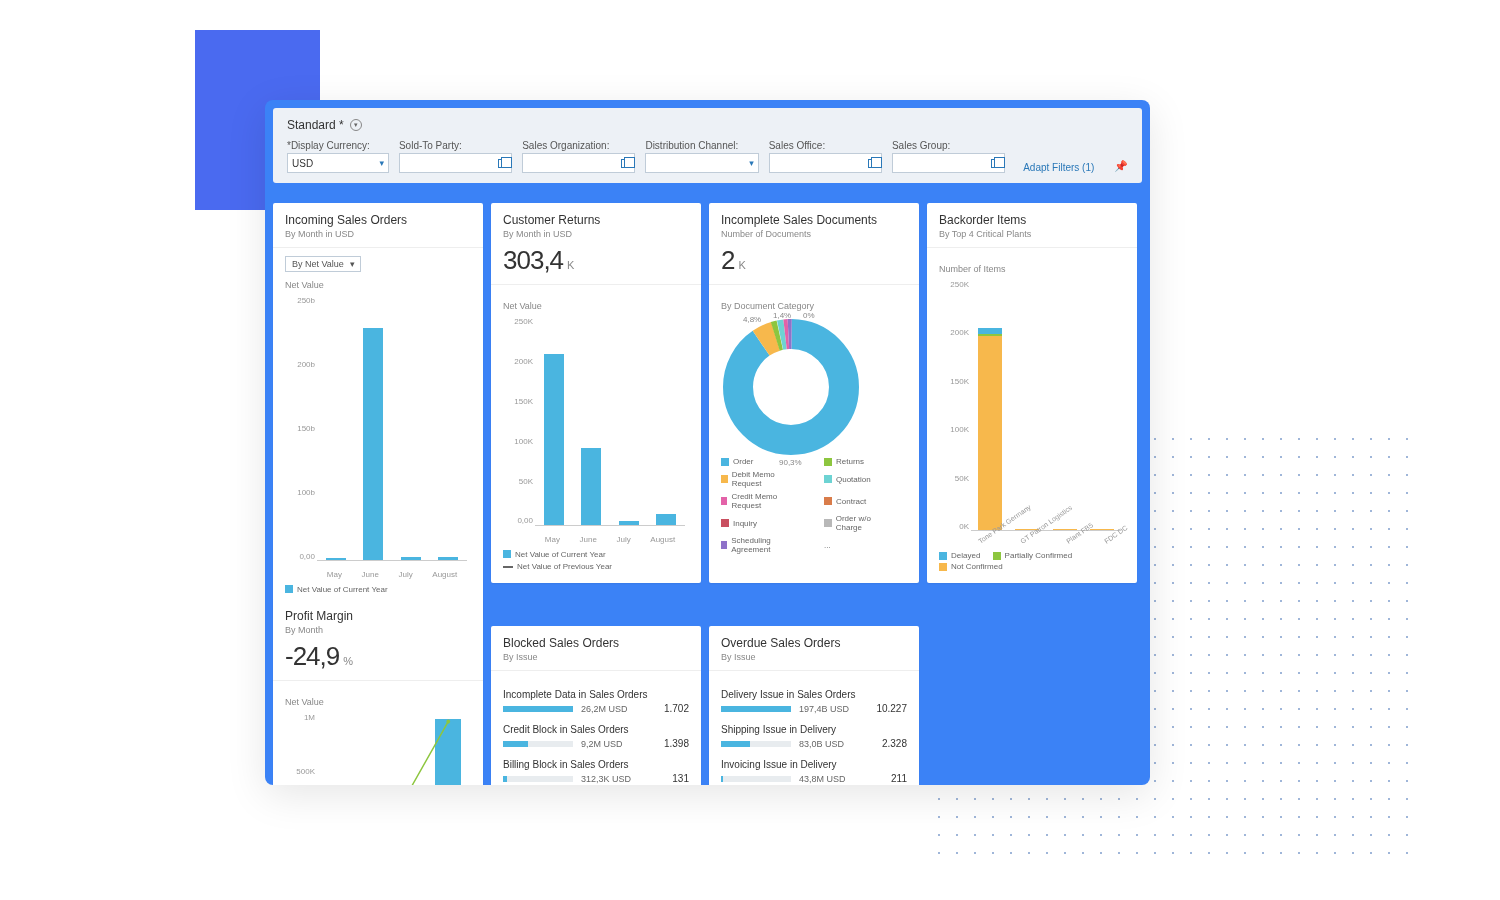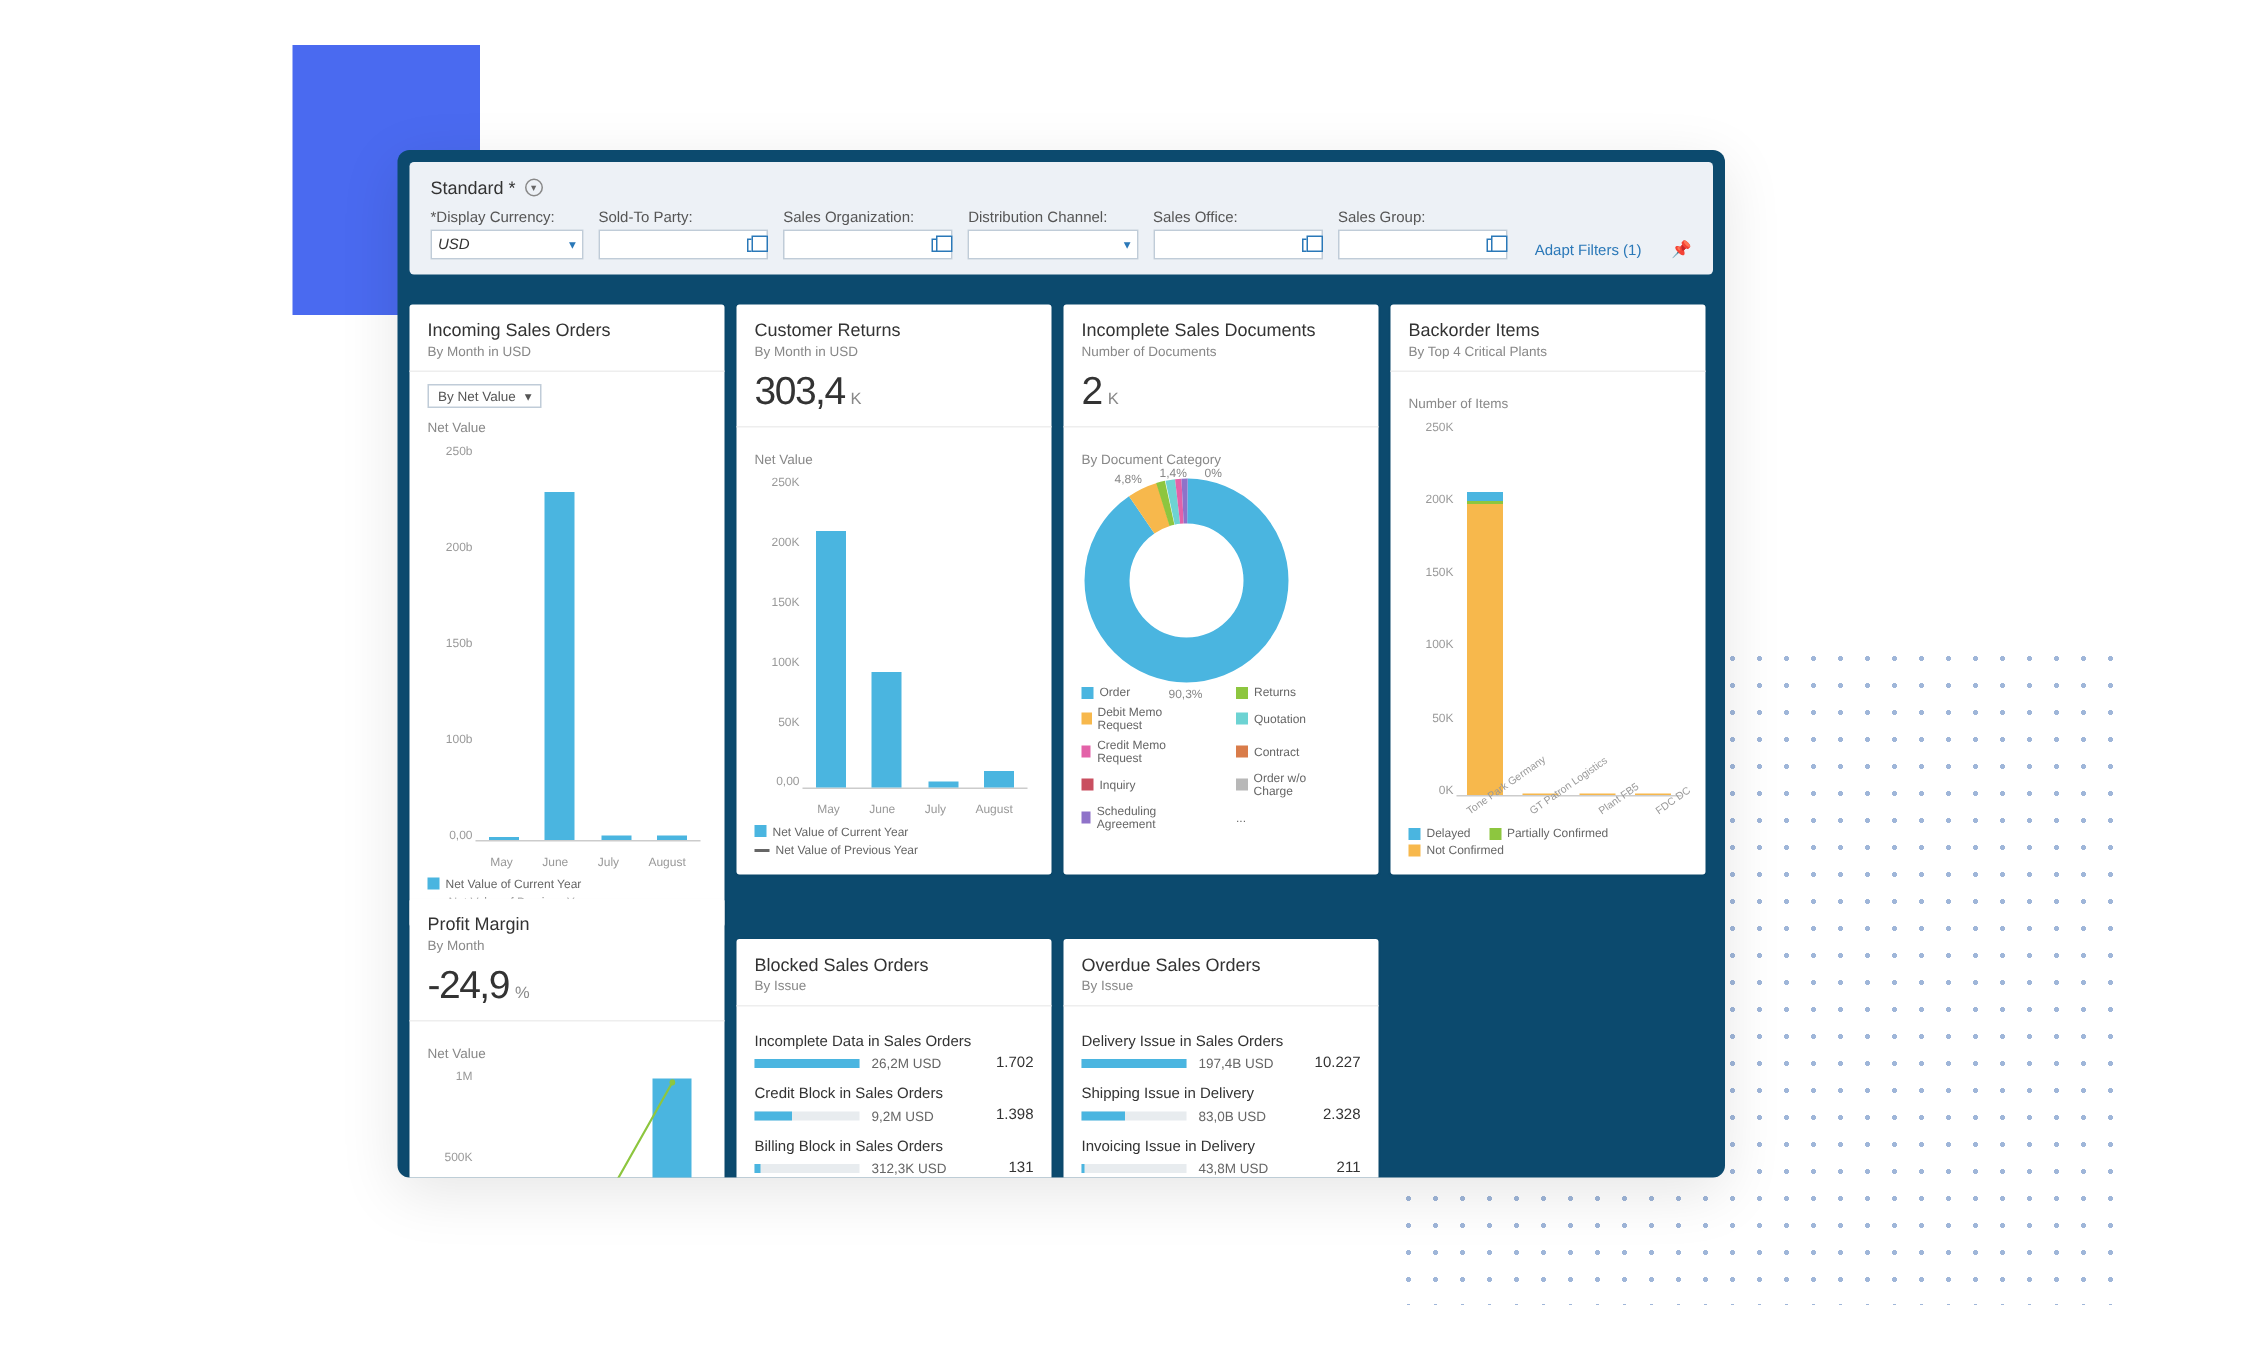--- a/index.html
+++ b/index.html
@@ -2,30 +2,30 @@
 <html><head>
 <meta charset="utf-8">
 <style>
   * { box-sizing: border-box; margin: 0; padding: 0; font-family: "Segoe UI", Arial, sans-serif; }
   body { background: #fff; width: 1500px; height: 900px; position: relative; overflow: hidden; }
   .blue-square { position: absolute; left: 195px; top: 30px; width: 125px; height: 180px; background: #4a6af0; }
   .dots { position: absolute; right: 90px; bottom: 30px; width: 480px; height: 440px;
     background-image: radial-gradient(#9fb6d9 1.5px, transparent 1.5px);
     background-size: 18px 18px; z-index: 0; }
   .app-window { position: absolute; left: 265px; top: 100px; width: 885px; height: 685px;
-    background: #0c4a6e; border-radius: 8px; overflow: hidden; box-shadow: 0 10px 40px rgba(0,0,0,0.1); z-index: 2; }
+    background: #3b82f6; border-radius: 8px; overflow: hidden; box-shadow: 0 10px 40px rgba(0,0,0,0.1); z-index: 2; }
   .filter-bar { background: #edf1f6; margin: 8px; padding: 10px 14px; border-radius: 3px; font-size: 11px; color: #333; }
   .filter-title-row { display:flex; align-items:center; gap:6px; margin-bottom:8px; font-size:12px; }
   .filter-title { font-weight:400; }
   .chevron-circle { width:12px; height:12px; border:1px solid #888; border-radius:50%; display:inline-flex; align-items:center; justify-content:center; font-size:7px; color:#666; }
   .filter-row { display:flex; gap:10px; align-items:flex-end; }
   .filter-field { display:flex; flex-direction:column; gap:2px; flex:1; }
   .filter-label { font-size:10px; color:#555; }
   .filter-input { display:flex; align-items:center; background:#fff; border:1px solid #c0ccd8; height:20px; padding:0 4px; font-size:10px; justify-content:space-between; }
-  .filter-input .value { color:#333;font-style:italic; }
+  .filter-input .value { color:#333; }
   .filter-input .dd { color:#2a78b8; font-size:9px; }
   .sq-icon { width:9px; height:9px; border:1px solid #2a78b8; position:relative; }
   .sq-icon::after{content:'';position:absolute;width:9px;height:9px;border:1px solid #2a78b8;left:2px;top:-3px;background:#fff;}
   .adapt-link { color:#2a78b8; font-size:10px; white-space:nowrap; margin-left:8px; }
   .pin-icon { color:#2a78b8; font-size:11px; margin-left:10px; }
   .cards { display:flex; flex-wrap:wrap; gap:8px; padding:12px 8px; }
   .card { background:#fff; border-radius:2px; box-shadow:0 1px 2px rgba(0,0,0,0.06); padding:10px 12px; display:flex; flex-direction:column; }
   .card-title { font-size:12px; color:#333; }
   .card-sub { font-size:9px; color:#888; margin-top:2px; }
   .kpi-row { display:flex; align-items:baseline; justify-content:space-between; margin-top:6px; }

